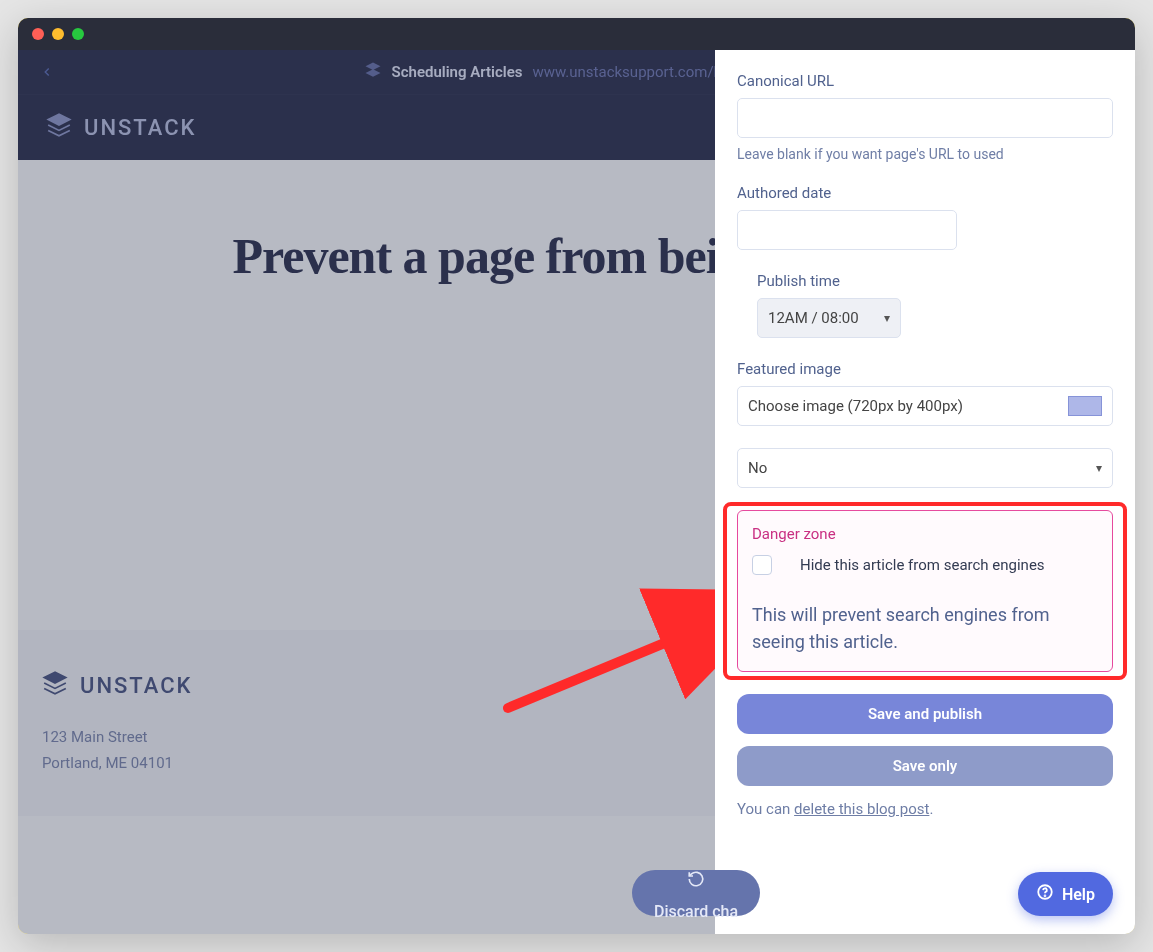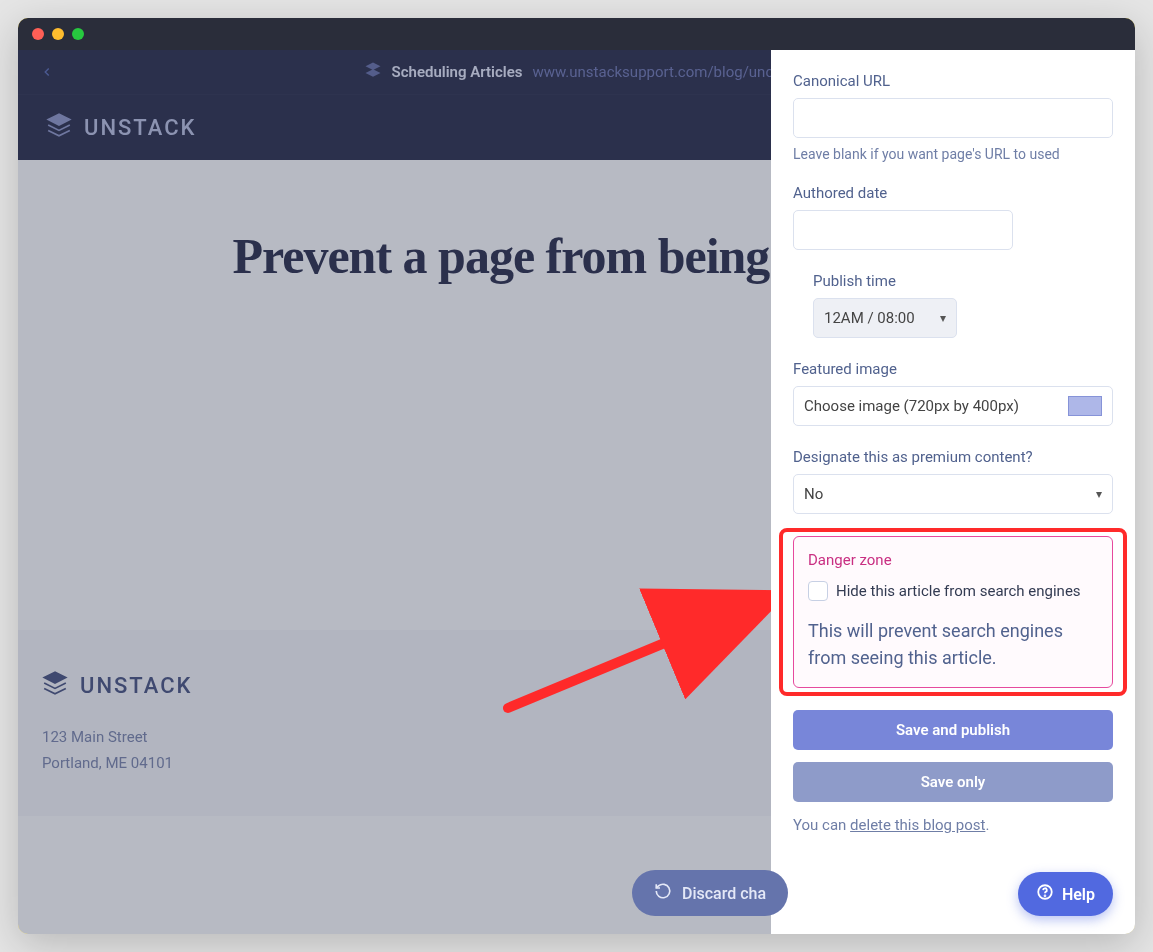--- a/index.html
+++ b/index.html
@@ -101,21 +101,21 @@
       left: 0; top: 32px; right: 0; bottom: 0;
       background: rgba(40,45,70,0.30);
       pointer-events: none;
     }
 
     .sidepanel {
       position: absolute;
       top: 32px;
       right: 0;
       bottom: 0;
-      width: 364px;
+      width: 420px;
       background: #fff;
       padding: 22px 22px 0 22px;
       overflow: hidden;
     }
     .form-label { color: #51628e; font-size: 15px; margin-bottom: 8px; }
     .form-input {
       width: 100%; height: 40px;
       border: 1px solid #dbe1ee; border-radius: 5px;
       background: #fff;
       padding: 0 10px;
@@ -145,51 +145,51 @@
     }
     .choose-image .text { flex: 1; color: #444; font-size: 15px; }
     .choose-image .thumb { width: 34px; height: 20px; background: #aeb7e8; border: 1px solid #8693d8; }
     .danger-box {
       border: 1px solid #e64a9e; border-radius: 6px;
       padding: 14px 14px 16px 14px;
       position: relative;
       background: #fffafd;
     }
     .danger-title { color: #c92f82; font-size: 15px; margin-bottom: 12px; }
-    .check-row { display: flex; align-items: center; gap: 8px; margin-bottom: 16px; }
+    .check-row { display: flex; align-items: center; gap: 28px; margin-bottom: 26px; }
     .checkbox { width: 20px; height: 20px; border: 1.5px solid #c7d0e4; border-radius: 4px; background: #fff; }
     .check-label { color: #333b52; font-size: 15px; }
     .danger-desc { color: #51628e; font-size: 18px; line-height: 1.5; }
     .annot-box {
       position: absolute;
       border: 4px solid #ff2a2a;
       border-radius: 8px;
       pointer-events: none;
     }
     .btn {
-      width: 100%; height: 40px; border-radius: 5px;
+      width: 100%; height: 40px; border-radius: 12px;
       display: flex; align-items: center; justify-content: center;
       color: #fff; font-weight: 600; font-size: 15px;
       margin-bottom: 12px; cursor: pointer;
     }
     .btn-primary { background: #7886d9; }
     .btn-secondary { background: #8e9bc9; }
     .delete-line { color: #6f7ea6; font-size: 15px; }
     .delete-line .link { text-decoration: underline; color: #6f7ea6; cursor: pointer; }
     .discard-pill {
       position: absolute;
       bottom: 18px;
       left: 614px;
       height: 46px;
       background: #6574ac;
       color: #e4e8f7;
       border-radius: 23px;
       display: flex; align-items: center; gap: 10px;
       padding: 0 22px;
-      font-size: 16px; font-weight: 500;
+      font-size: 16px; font-weight: 500; flex-direction: column;
     }
     .help-pill {
       position: absolute;
       right: 22px; bottom: 18px;
       height: 44px;
       background: #5169e0;
       color: #fff;
       border-radius: 22px;
       display: flex; align-items: center; gap: 8px;
       padding: 0 18px;
@@ -294,21 +294,20 @@
 
     <div class="field">
       <div class="form-label">Featured image</div>
       <div class="choose-image">
         <span class="text">Choose image (720px by 400px)</span>
         <span class="thumb"></span>
       </div>
     </div>
 
     <div class="field">
-      <div class="form-label">Designate this as premium content?</div>
       <div class="select">
         <span>No</span>
         <span class="chev">▾</span>
       </div>
     </div>
 
     <div style="position:relative; margin-bottom:22px;">
       <div class="annot-box" style="left:-14px; top:-8px; right:-14px; bottom:-8px;"></div>
       <div class="danger-box">
         <div class="danger-title">Danger zone</div>

